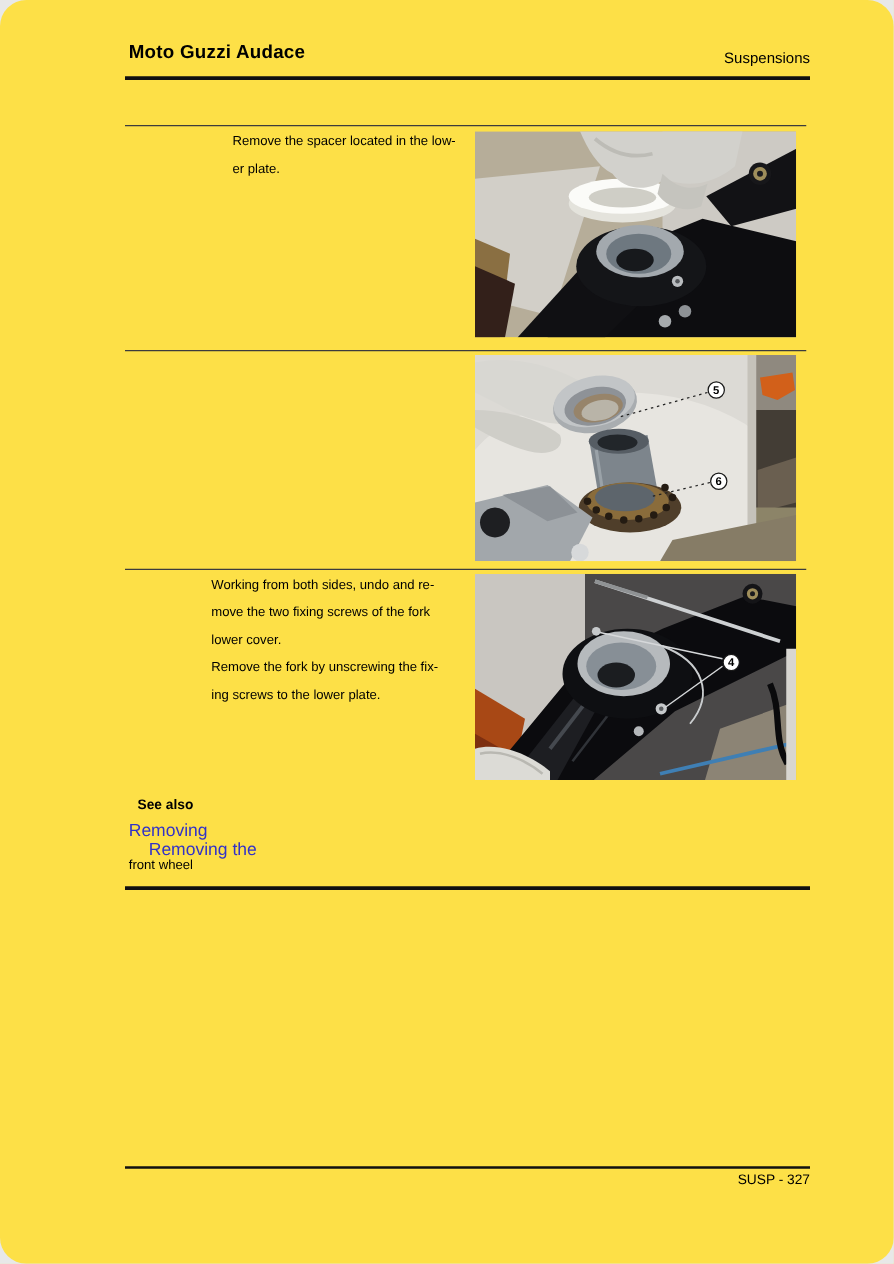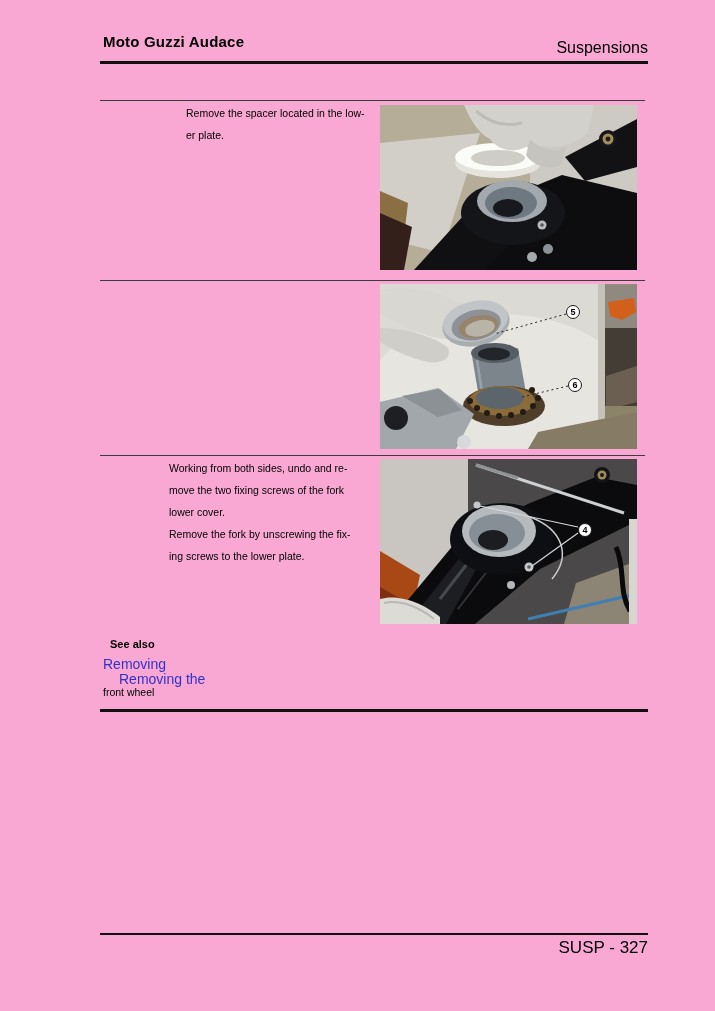--- a/index.html
+++ b/index.html
@@ -1,38 +1,39 @@
 <!DOCTYPE html>
 <html><head>
 <meta charset="utf-8">
 <style>
   html,body{margin:0;padding:0;background:#e8e8e8;}
   .page{
-    position:relative;width:715px;height:1011px;background:#f9a8d4;
+    position:relative;width:715px;height:1011px;background:#fde047;
     font-family:"Liberation Sans", sans-serif;color:#000;overflow:hidden;
     margin:0 auto;
+    border-radius:21px;
   }
   .title{position:absolute;left:103px;top:33px;font-size:15px;font-weight:bold;letter-spacing:.2px;}
-  .section-label{position:absolute;right:67px;top:39px;font-size:16px;}
+  .section-label{position:absolute;right:67px;top:39px;font-size:12px;}
   .rule-thick{position:absolute;left:100px;width:548px;height:3px;background:#101010;}
   .rule-thin{position:absolute;left:100px;width:545px;height:1px;background:#3c3c3c;}
   .rule-footer{position:absolute;left:100px;width:548px;height:2px;background:#101010;}
   .step-text{position:absolute;left:169px;width:208px;font-size:10.5px;line-height:22px;}
   .photo{position:absolute;left:380px;width:257px;height:165px;overflow:hidden;}
   .photo svg{display:block;}
   .callout{
     position:absolute;width:14px;height:14px;border-radius:50%;
     background:#fff;border:1px solid #1a1a1a;box-sizing:border-box;
     font-size:9px;font-weight:bold;line-height:12px;text-align:center;color:#000;
     transform:translate(-50%,-50%);
   }
   .see-also-h{position:absolute;left:110px;top:638px;font-size:11px;font-weight:bold;}
   .see-link{position:absolute;left:103px;font-size:14px;color:#3232c8;cursor:pointer;}
   .see-plain{position:absolute;left:103px;font-size:10.5px;color:#000;}
-  .footer-label{position:absolute;right:67px;top:938px;font-size:17px;}
+  .footer-label{position:absolute;right:67px;top:938px;font-size:11px;}
 </style>
 </head>
 <body>
 
 <div class="page">
 
   <div class="title">Moto Guzzi Audace</div>
   <div class="section-label">Suspensions</div>
   <div class="rule-thick" style="top:61px;"></div>
 

